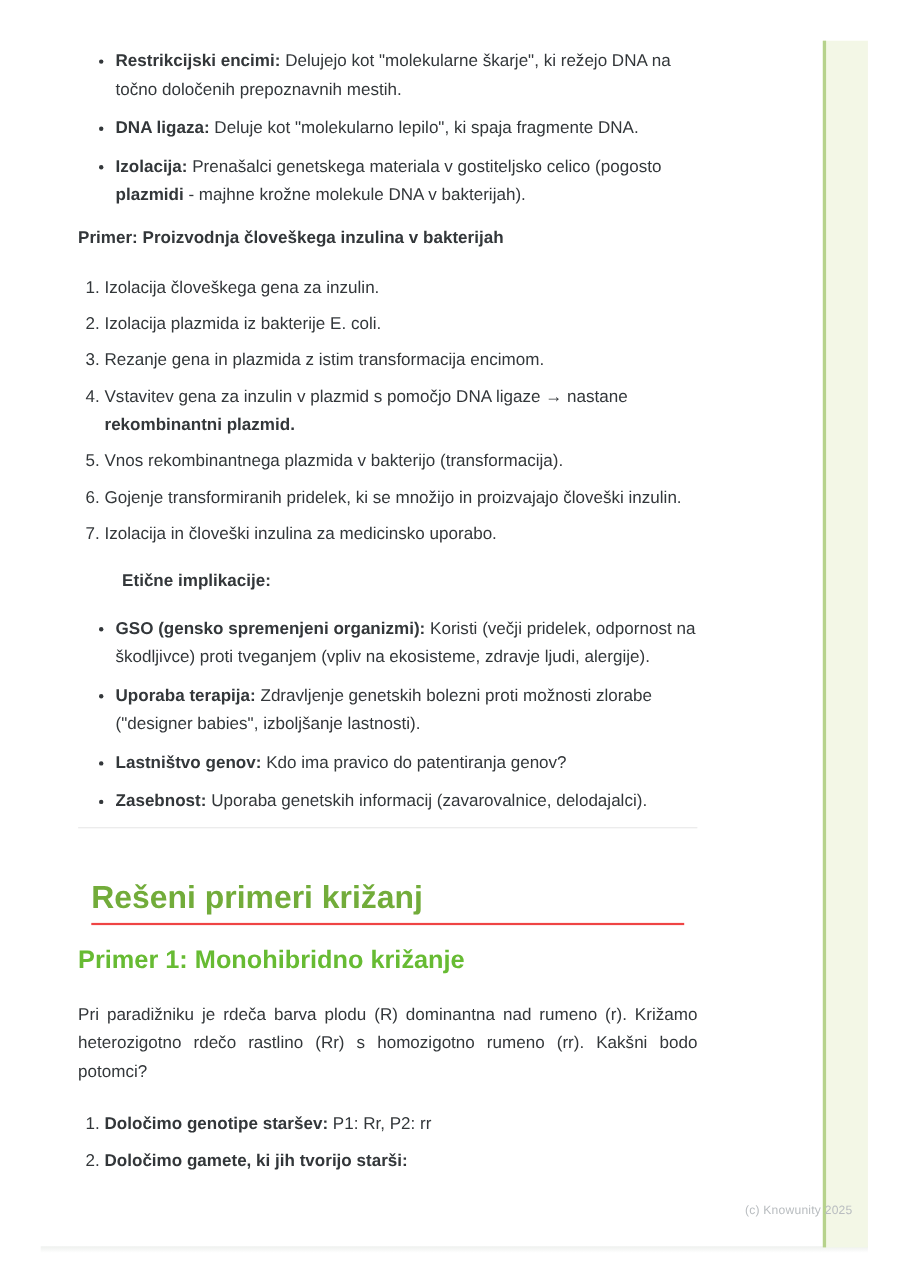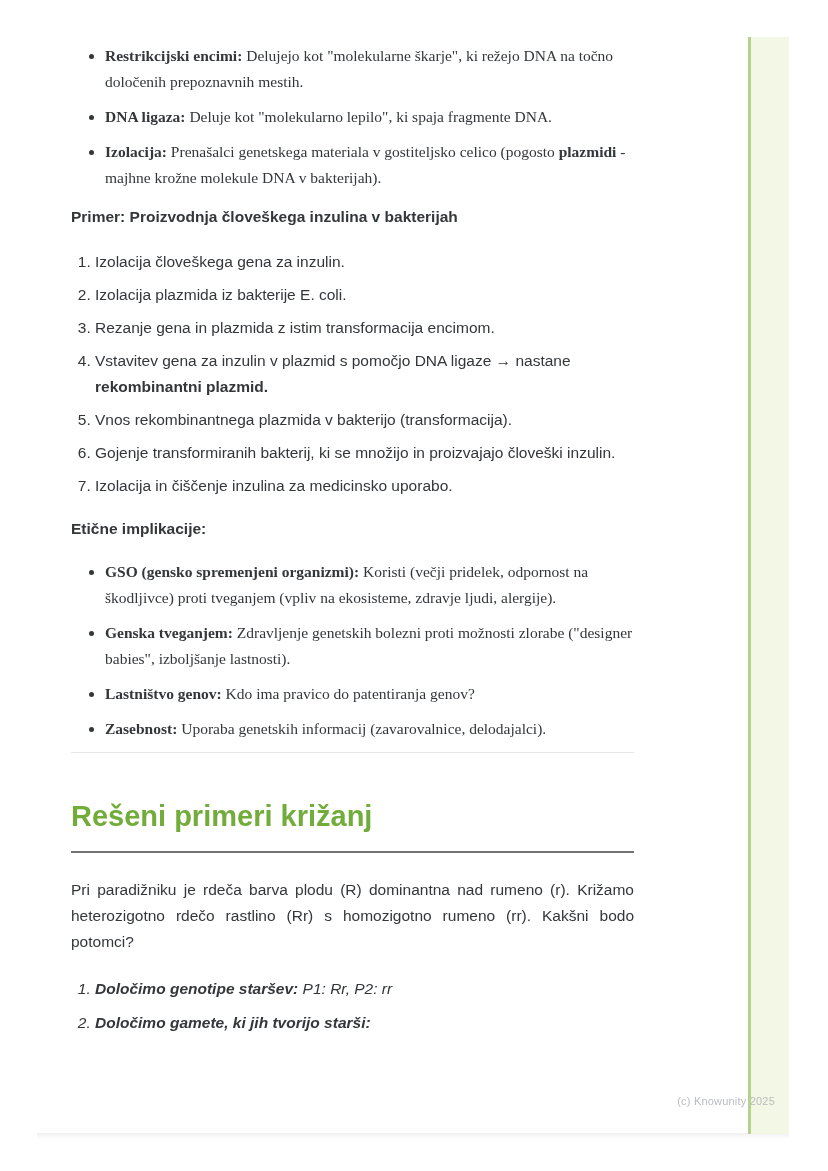--- a/index.html
+++ b/index.html
@@ -49,27 +49,26 @@
     font-size: 15.5px;
     line-height: 26px;
     z-index: 2;
   }
 
   .para-heading {
     font-weight: 700;
     margin: 0 0 14px 0;
   }
   .para-heading.mb19 { margin-bottom: 19px; }
-  .para-heading.mb17 { margin-bottom: 17px; }
+  .para-heading.mb17 { margin-bottom: 17px; margin-left: 40px; }
 
   ul.bullets {
     list-style: disc outside;
     margin: 0 0 13px 0;
     padding-left: 34px;
-    font-family: Liberation Serif, serif;
   }
   ul.bullets > li { margin-bottom: 9px; }
   ul.bullets > li:last-child { margin-bottom: 0; }
 
   ol.steps {
     list-style: decimal outside;
     margin: 0 0 17px 0;
     padding-left: 24px;
   }
   ol.steps > li { margin-bottom: 7px; }
@@ -84,43 +83,42 @@
     border: 0;
     border-top: 1px solid #e8e8e8;
     margin: 10px 0 45px 0;
   }
 
   h1.main-title {
     font-size: 29px;
     line-height: 37px;
     font-weight: 700;
     color: #72ac3a;
-    margin: 0;
-    padding-bottom: 16px;
-    border-bottom: 2px solid #737373;
+    margin: 12px;
+    padding-bottom: 4px;
+    border-bottom: 2px solid #ef4444;
   }
 
   h2.example-title {
     font-size: 23px;
     line-height: 28px;
     font-weight: 700;
     color: #67bb33;
     margin: 17px 0 0 0;
   }
 
   p.example-paragraph {
     text-align: justify;
     margin: 24px 0 21px 0;
   }
 
   ol.solution-steps {
     list-style: decimal outside;
     margin: 0;
     padding-left: 24px;
-    font-style: italic;
   }
   ol.solution-steps > li { margin-bottom: 8px; }
   ol.solution-steps > li:last-child { margin-bottom: 0; }
 
   ul.gametes {
     list-style: disc outside;
     margin: 0;
     padding-left: 27px;
   }
   ul.gametes > li { margin-bottom: 0; }
@@ -169,48 +167,49 @@
     <li>
       <span>Rezanje gena in plazmida z istim transformacija encimom.</span>
     </li>
     <li>
       <span>Vstavitev gena za inzulin v plazmid s pomočjo DNA ligaze → nastane </span><span class="lead">rekombinantni plazmid</span><span class="lead">.</span>
     </li>
     <li>
       <span>Vnos rekombinantnega plazmida v bakterijo (transformacija).</span>
     </li>
     <li>
-      <span>Gojenje transformiranih bakterij, ki se množijo in proizvajajo človeški inzulin.</span>
-    </li>
-    <li>
-      <span>Izolacija in čiščenje inzulina za medicinsko uporabo.</span>
+      <span>Gojenje transformiranih pridelek, ki se množijo in proizvajajo človeški inzulin.</span>
+    </li>
+    <li>
+      <span>Izolacija in človeški inzulina za medicinsko uporabo.</span>
     </li>
   </ol>
 
   <p class="para-heading mb17">Etične implikacije:</p>
 
   <ul class="bullets ethics">
     <li>
       <span class="lead">GSO (gensko spremenjeni organizmi):</span><span> Koristi (večji pridelek, odpornost na škodljivce) proti tveganjem (vpliv na ekosisteme, zdravje ljudi, alergije).</span>
     </li>
     <li>
-      <span class="lead">Genska tveganjem:</span><span> Zdravljenje genetskih bolezni proti možnosti zlorabe ("designer babies", izboljšanje lastnosti).</span>
+      <span class="lead">Uporaba terapija:</span><span> Zdravljenje genetskih bolezni proti možnosti zlorabe ("designer babies", izboljšanje lastnosti).</span>
     </li>
     <li>
       <span class="lead">Lastništvo genov:</span><span> Kdo ima pravico do patentiranja genov?</span>
     </li>
     <li>
       <span class="lead">Zasebnost:</span><span> Uporaba genetskih informacij (zavarovalnice, delodajalci).</span>
     </li>
   </ul>
 
   <hr class="section-divider">
 
   <h1 class="main-title">Rešeni primeri križanj</h1>
 
+  <h2 class="example-title">Primer 1: Monohibridno križanje</h2>
 
   <p class="example-paragraph">Pri paradižniku je rdeča barva plodu (R) dominantna nad rumeno (r). Križamo heterozigotno rdečo rastlino (Rr) s homozigotno rumeno (rr). Kakšni bodo potomci?</p>
 
   <ol class="solution-steps">
     <li>
       <span class="lead">Določimo genotipe staršev:</span><span> P1: Rr, P2: rr</span>
     </li>
     <li>
       <span class="lead">Določimo gamete, ki jih tvorijo starši:</span>
     </li>

